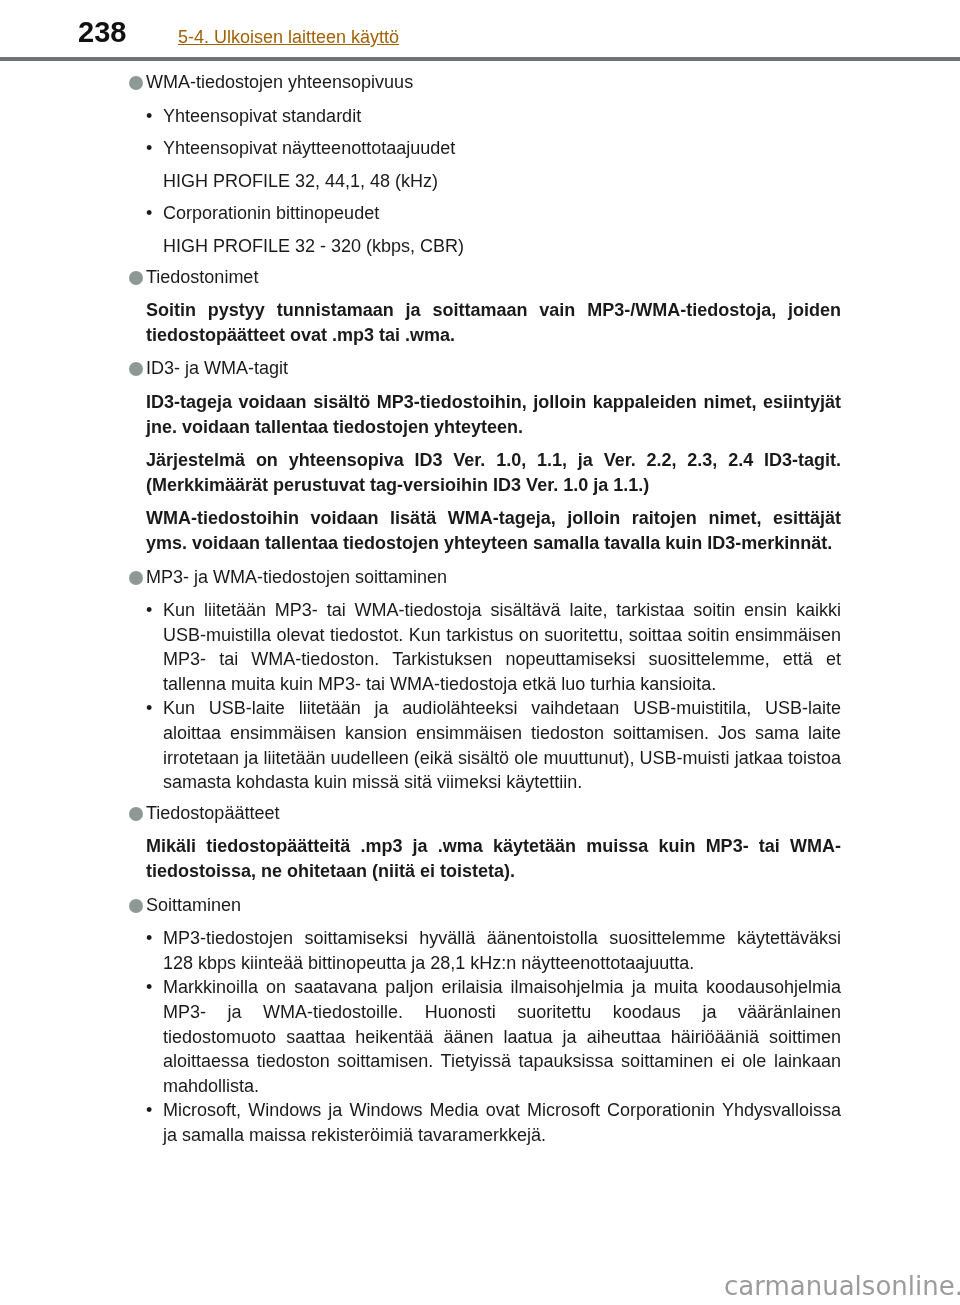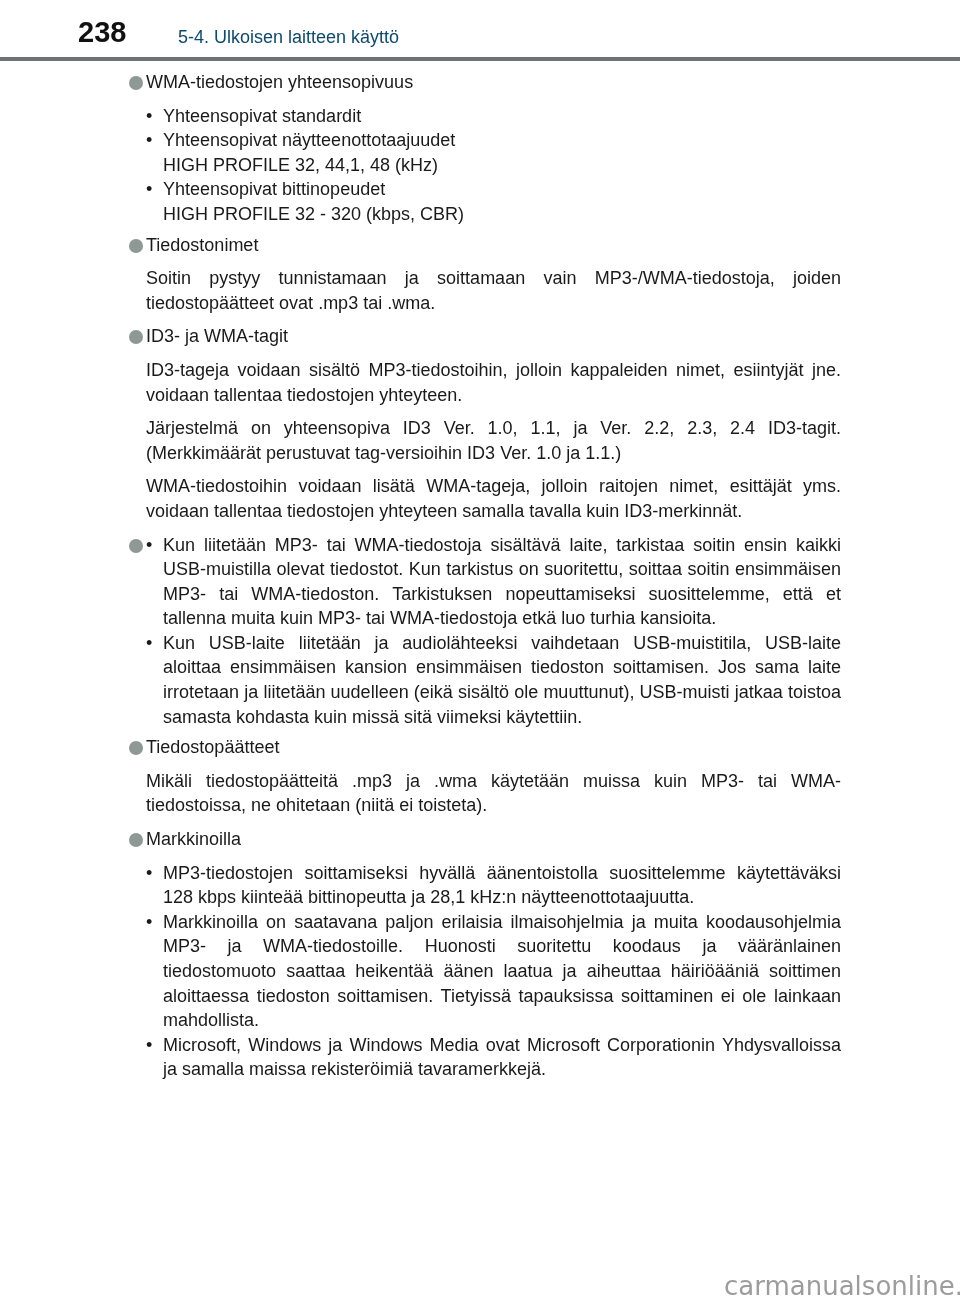--- a/index.html
+++ b/index.html
@@ -8,49 +8,49 @@
       font-family: "Liberation Sans", sans-serif; color: #1a1a1a;
     }
     .header { position: absolute; left: 0; top: 0; width: 840px; height: 62px; }
     .page-num {
       position: absolute; left: 78px; top: 16px;
       font-size: 29px; font-weight: bold; color: #111;
       font-family: "Liberation Sans", sans-serif;
     }
     .section-title {
       position: absolute; left: 178px; top: 27px;
-      font-size: 18px; color: #0c4a6e;
+      font-size: 18px; color: #a16207; text-decoration: underline;
     }
     .rule {
       position: absolute; left: 0; top: 57px; width: 960px; height: 4px;
       background: #6d7474;
     }
     .content {
       position: absolute; left: 129px; top: 70px; width: 712px;
       font-size: 18px; line-height: 24.6px;
     }
     .heading {
       position: relative; padding-left: 17px; margin-bottom: 9px;
       white-space: nowrap;
     }
     .dot {
       position: absolute; left: 0; top: 6px; width: 14px; height: 14px;
       border-radius: 50%; background: #8e9996;
     }
     .para {
-      margin-left: 17px; text-align: justify; margin-bottom: 9px;
+      margin-left: 17px; text-align: justify; margin-bottom: 9px; font-weight: bold;
     }
     .bullets { margin-left: 17px; margin-bottom: 6px; }
     .bullet {
       position: relative; padding-left: 17px; text-align: justify;
     }
     .bullet-mark {
       position: absolute; left: 0; top: 0; width: 12px; text-align: left;
     }
-    .sub { display: block; }
+    .sub { display: block; margin-top: 8px; }
     .sec { margin-bottom: 0; }
     .watermark {
       position: absolute; left: 724px; top: 1271px;
       font-size: 26px; color: #9c9c9c; font-family: "DejaVu Sans", sans-serif;
       letter-spacing: 0px;
     }
   </style>
 </head>
 <body>
 
@@ -72,21 +72,21 @@
         <span class="bullet-mark">•</span>
         <span class="sub">Yhteensopivat standardit</span>
       </div>
       <div class="bullet">
         <span class="bullet-mark">•</span>
         <span class="sub">Yhteensopivat näytteenottotaajuudet</span>
         <span class="sub">HIGH PROFILE 32, 44,1, 48 (kHz)</span>
       </div>
       <div class="bullet">
         <span class="bullet-mark">•</span>
-        <span class="sub">Yhteensopivat bittinopeudet</span>
+        <span class="sub">Corporationin bittinopeudet</span>
         <span class="sub">HIGH PROFILE 32 - 320 (kbps, CBR)</span>
       </div>
     </div>
   </div>
 
   <div class="sec">
     <div class="heading">
       <span class="dot"></span>
       <span>Tiedostonimet</span>
     </div>
@@ -99,20 +99,21 @@
       <span>ID3- ja WMA-tagit</span>
     </div>
     <div class="para">ID3-tageja voidaan sisältö MP3-tiedostoihin, jolloin kappaleiden nimet, esiintyjät jne. voidaan tallentaa tiedostojen yhteyteen.</div>
     <div class="para">Järjestelmä on yhteensopiva ID3 Ver. 1.0, 1.1, ja Ver. 2.2, 2.3, 2.4 ID3-tagit. (Merkkimäärät perustuvat tag-versioihin ID3 Ver. 1.0 ja 1.1.)</div>
     <div class="para">WMA-tiedostoihin voidaan lisätä WMA-tageja, jolloin raitojen nimet, esittäjät yms. voidaan tallentaa tiedostojen yhteyteen samalla tavalla kuin ID3-merkinnät.</div>
   </div>
 
   <div class="sec">
     <div class="heading">
       <span class="dot"></span>
+      <span>MP3- ja WMA-tiedostojen soittaminen</span>
     </div>
     <div class="bullets">
       <div class="bullet">
         <span class="bullet-mark">•</span>
         <span>Kun liitetään MP3- tai WMA-tiedostoja sisältävä laite, tarkistaa soitin ensin kaikki USB-muistilla olevat tiedostot. Kun tarkistus on suoritettu, soittaa soitin ensimmäisen MP3- tai WMA-tiedoston. Tarkistuksen nopeuttamiseksi suosittelemme, että et tallenna muita kuin MP3- tai WMA-tiedostoja etkä luo turhia kansioita.</span>
       </div>
       <div class="bullet">
         <span class="bullet-mark">•</span>
         <span>Kun USB-laite liitetään ja audiolähteeksi vaihdetaan USB-muistitila, USB-laite aloittaa ensimmäisen kansion ensimmäisen tiedoston soittamisen. Jos sama laite irrotetaan ja liitetään uudelleen (eikä sisältö ole muuttunut), USB-muisti jatkaa toistoa samasta kohdasta kuin missä sitä viimeksi käytettiin.</span>
       </div>
@@ -123,21 +124,21 @@
     <div class="heading">
       <span class="dot"></span>
       <span>Tiedostopäätteet</span>
     </div>
     <div class="para">Mikäli tiedostopäätteitä .mp3 ja .wma käytetään muissa kuin MP3- tai WMA-tiedostoissa, ne ohitetaan (niitä ei toisteta).</div>
   </div>
 
   <div class="sec">
     <div class="heading">
       <span class="dot"></span>
-      <span>Markkinoilla</span>
+      <span>Soittaminen</span>
     </div>
     <div class="bullets">
       <div class="bullet">
         <span class="bullet-mark">•</span>
         <span>MP3-tiedostojen soittamiseksi hyvällä äänentoistolla suosittelemme käytettäväksi 128 kbps kiinteää bittinopeutta ja 28,1 kHz:n näytteenottotaajuutta.</span>
       </div>
       <div class="bullet">
         <span class="bullet-mark">•</span>
         <span>Markkinoilla on saatavana paljon erilaisia ilmaisohjelmia ja muita koodausohjelmia MP3- ja WMA-tiedostoille. Huonosti suoritettu koodaus ja vääränlainen tiedostomuoto saattaa heikentää äänen laatua ja aiheuttaa häiriöääniä soittimen aloittaessa tiedoston soittamisen. Tietyissä tapauksissa soittaminen ei ole lainkaan mahdollista.</span>
       </div>

